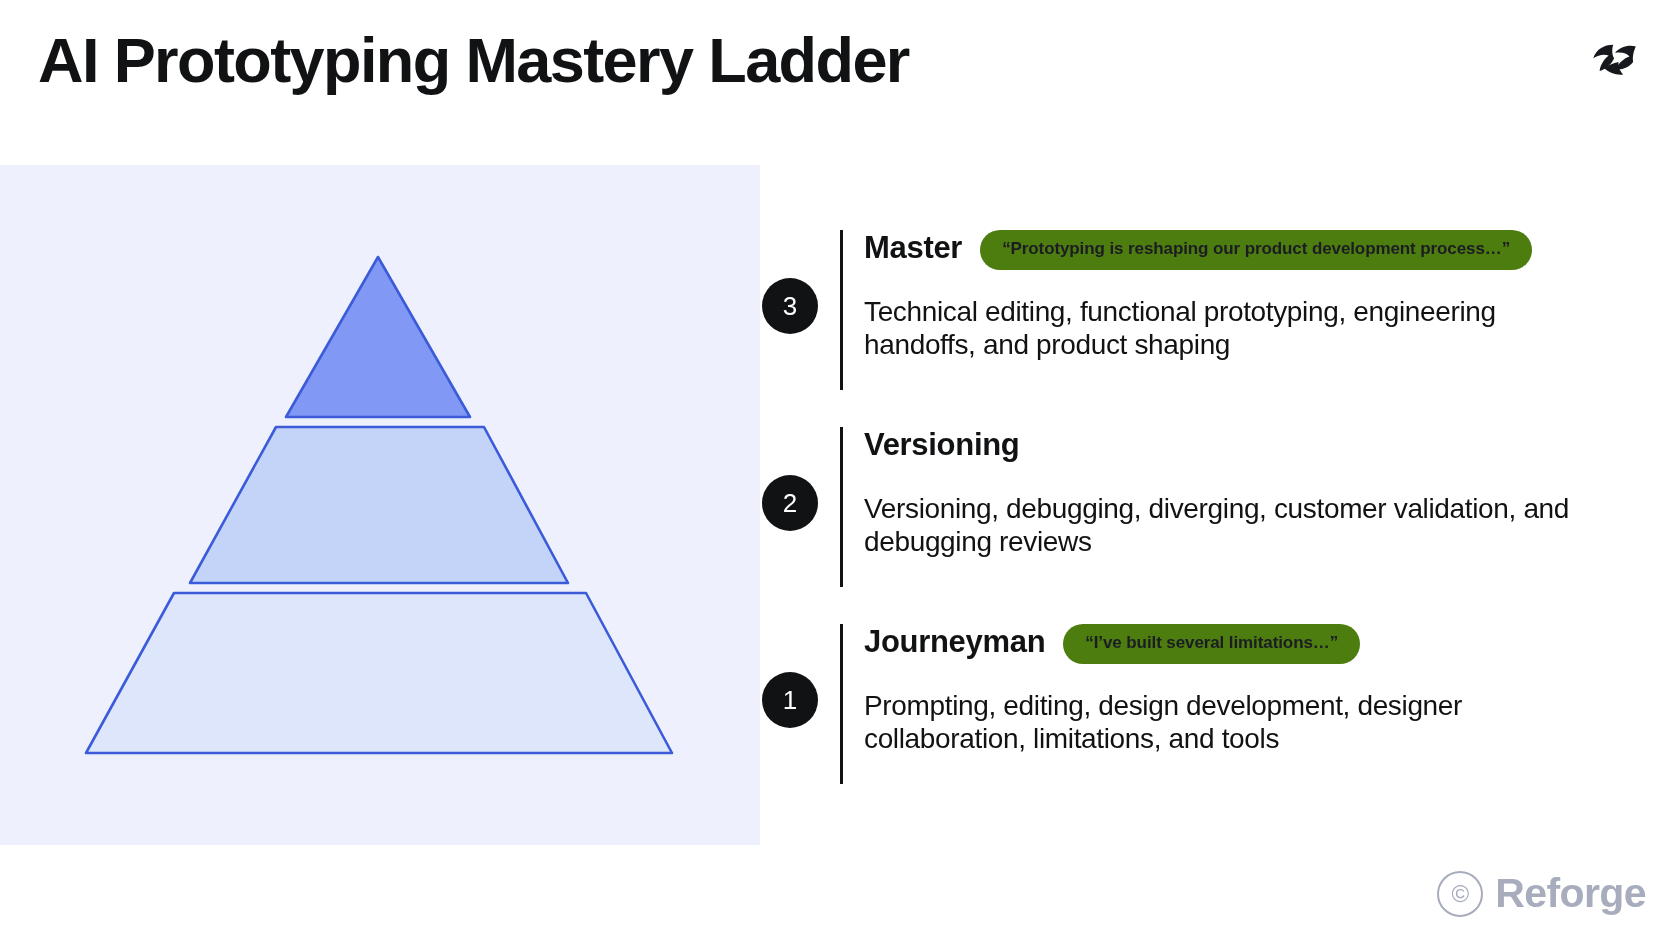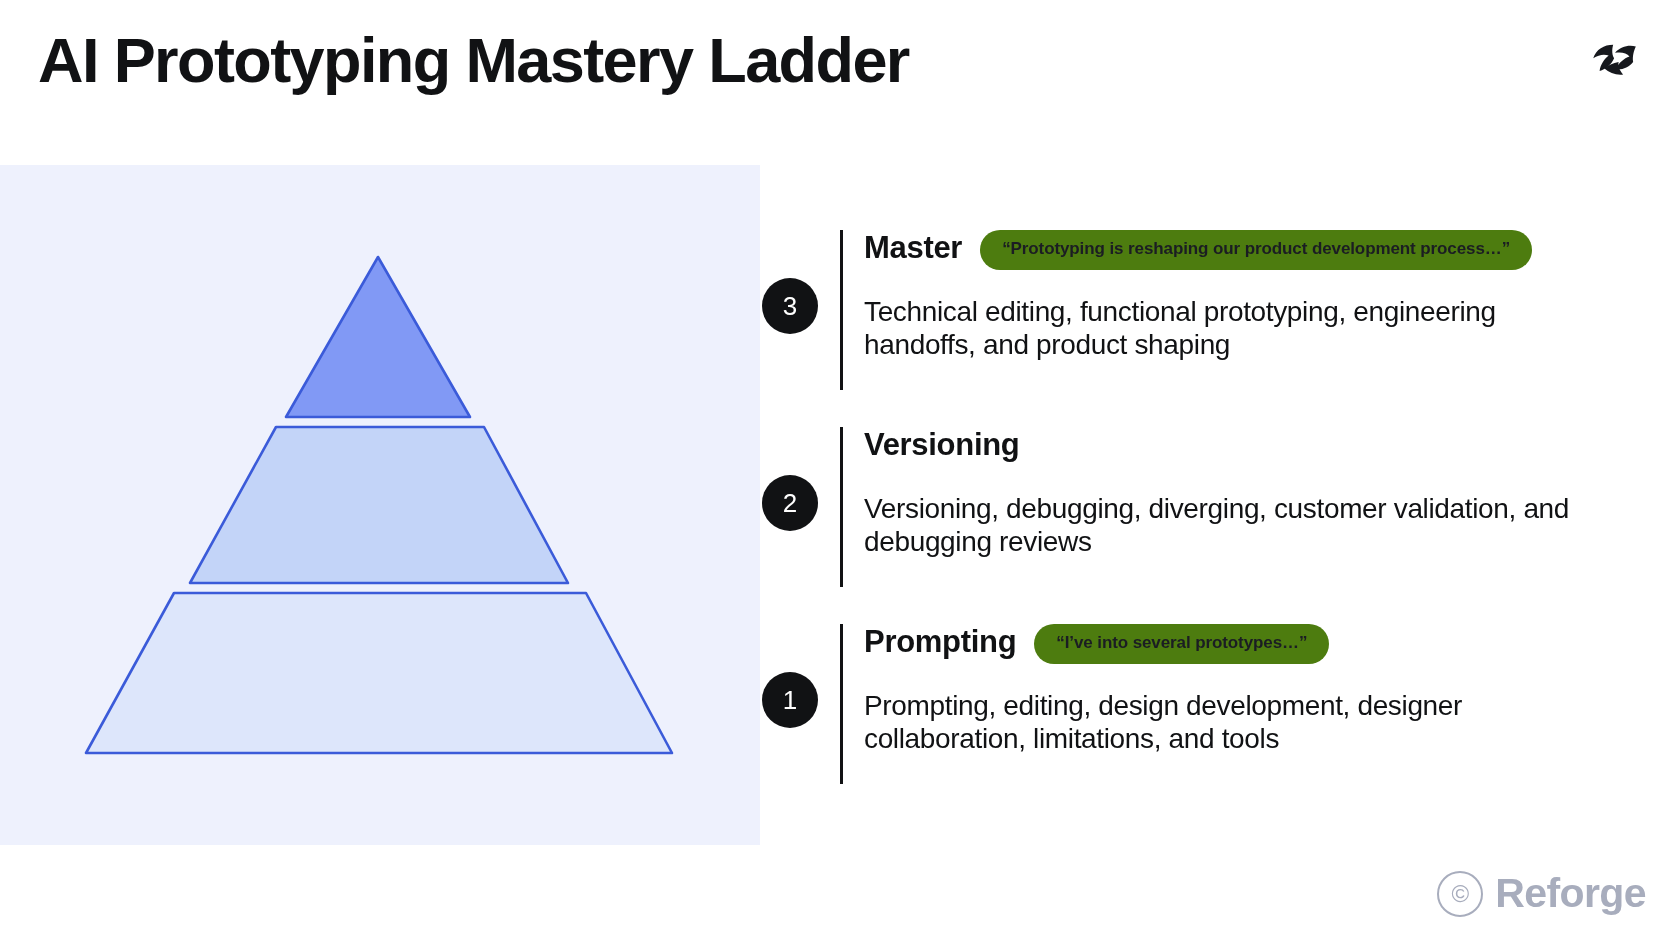--- a/index.html
+++ b/index.html
@@ -216,22 +216,22 @@
       </div>
       <div class="row-desc">Versioning, debugging, diverging, customer validation, and debugging reviews</div>
     </div>
   </div>
 
   <div class="ladder-row row-2">
     <div class="rank-badge">1</div>
     <div class="rank-rule"></div>
     <div class="row-body">
       <div class="row-heading">
-        <span class="row-title">Prompting</span>
-        <span class="row-quote">“I’ve into several prototypes…”</span>
+        <span class="row-title">Journeyman</span>
+        <span class="row-quote">“I’ve built several limitations…”</span>
       </div>
       <div class="row-desc">Prompting, editing, design development, designer collaboration, limitations, and tools</div>
     </div>
   </div>
 
 </div>
 
 <div id="footer-brand">
   <span id="footer-copyright-icon">©</span>
   <span id="footer-brand-name">Reforge</span>

